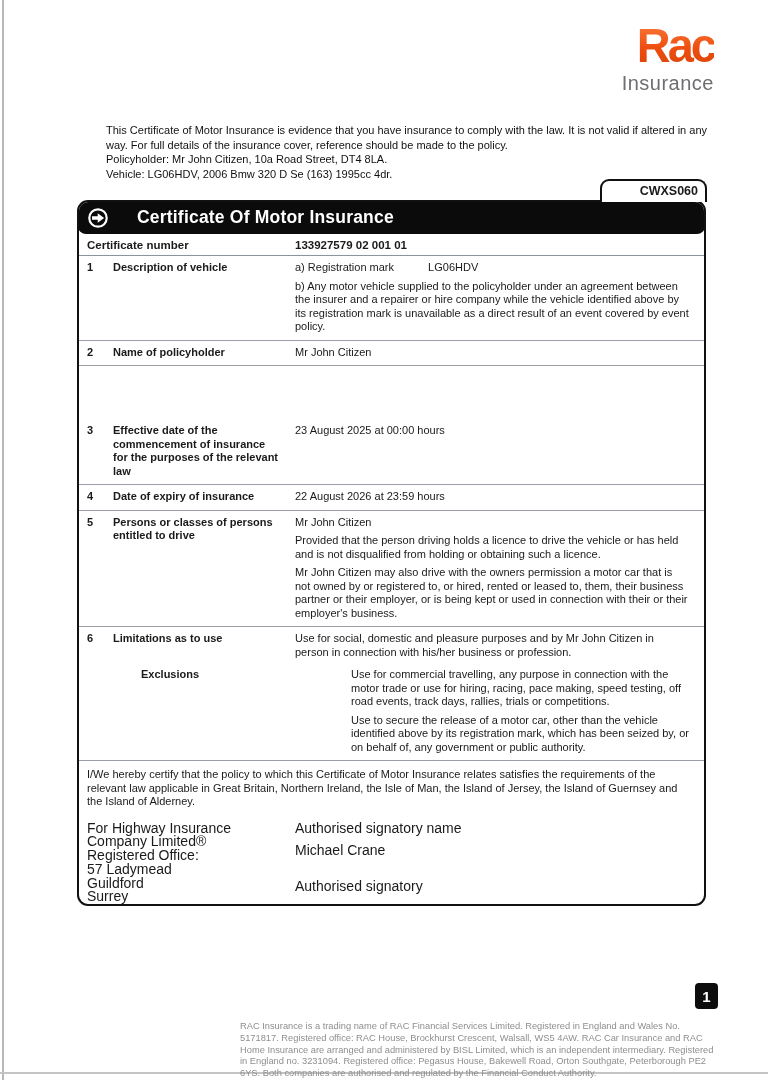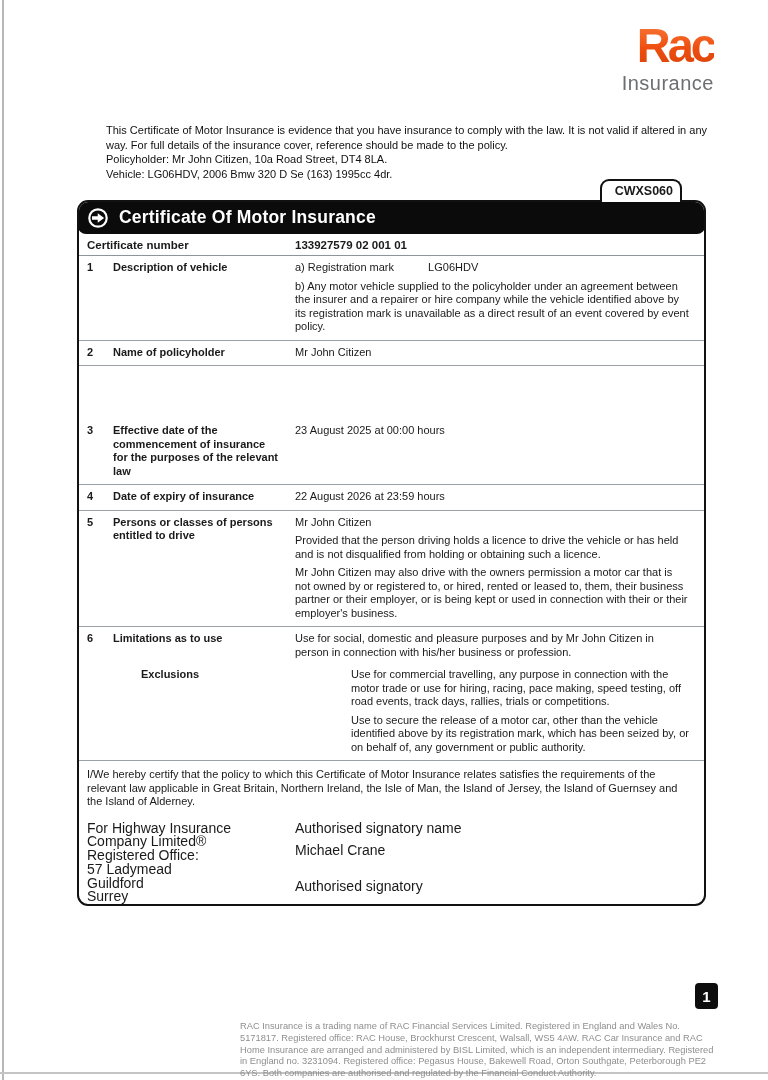--- a/index.html
+++ b/index.html
@@ -23,35 +23,35 @@
     font-style: normal; transform: scaleY(1.02); display: inline-block;
   }
   .logo-sub { font-size: 20px; color: #6d6e71; letter-spacing: 0.5px; margin-top: 2px; }
 
   
   .intro { position: absolute; left: 90px; top: 123px; width: 624px; font-size: 11px; line-height: 14.5px; color: #111; margin-left: 16px; }
   .intro p { margin: 0; }
 
   
   .doc-code {
-    position: absolute; left: 600px; top: 179px; width: 82px; height: 23px;
+    position: absolute; left: 600px; top: 179px; width: 107px; height: 23px;
     border: 2px solid #111; border-bottom: none; border-radius: 9px 9px 0 0;
     background: #fff; text-align: right; font-weight: bold; font-size: 12.5px;
     padding: 3px 7px 0 4px; z-index: 3;
   }
 
   
   .cert-box {
     position: absolute; left: 77px; top: 200px; width: 629px; height: 706px;
     border: 2.5px solid #111; border-radius: 11px; background: #fff; overflow: hidden;
     z-index: 2;
   }
   .cert-header {
     background: #0b0b0b; border-radius: 8px; height: 33px; margin: -1px -1px 0 -1px;
-    display: flex; align-items: center; padding-left: 9px; gap: 10px;
+    display: flex; align-items: center; padding-left: 9px; gap: 28px;
   }
   .cert-title { color: #fff; font-weight: bold; font-size: 17.5px; letter-spacing: 0.2px; }
   .arrow-badge { width: 22px; height: 22px; flex: 0 0 auto; }
 
   .certnum-row {
     display: grid; grid-template-columns: 208px 1fr; padding: 5px 14px 4px 8px;
     border-bottom: 1.5px solid #8d949b;
   }
   .certnum-row .lbl { font-weight: bold; font-size: 11.5px; }
   .certnum-row .val { font-weight: bold; font-size: 11.5px; }

